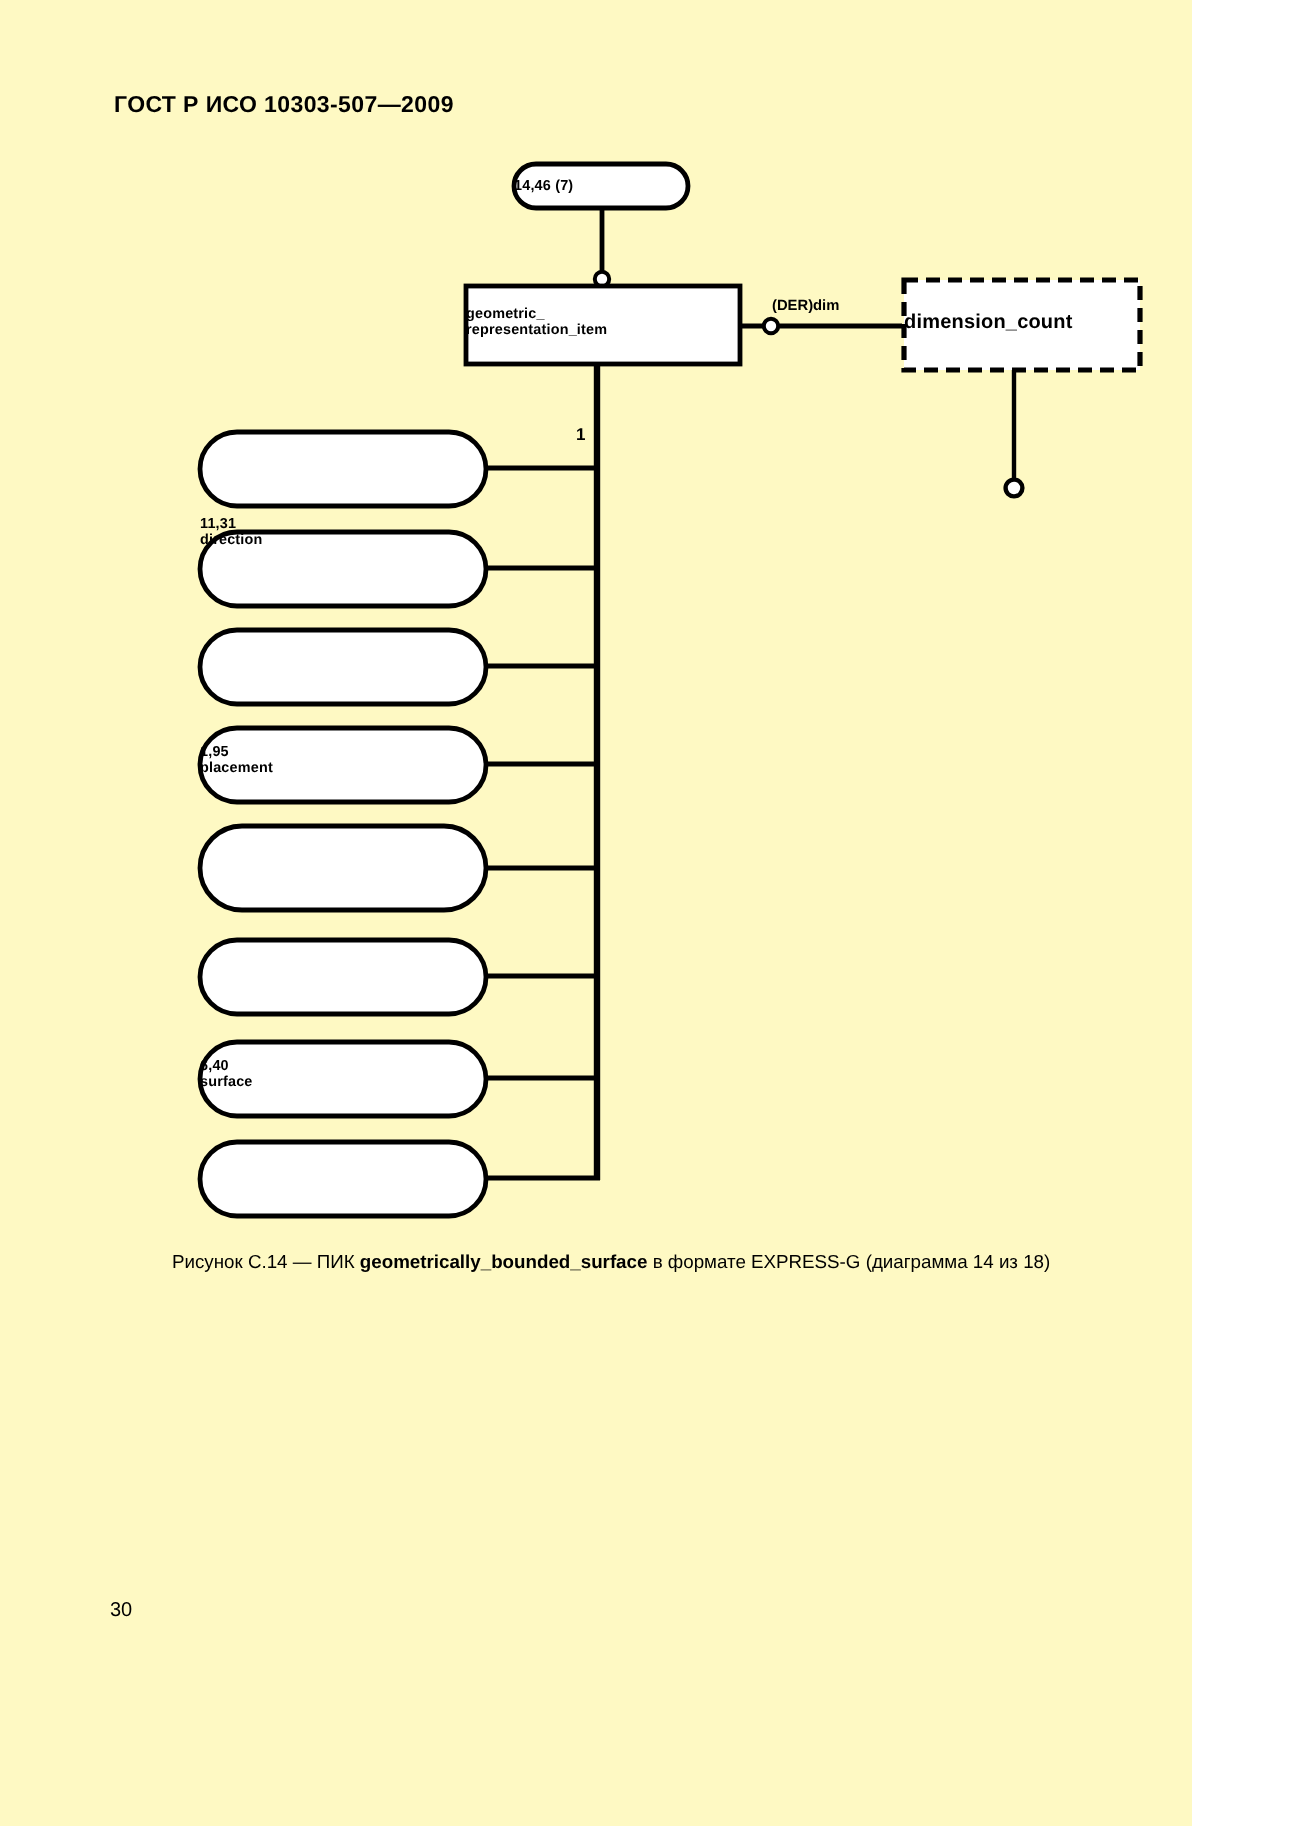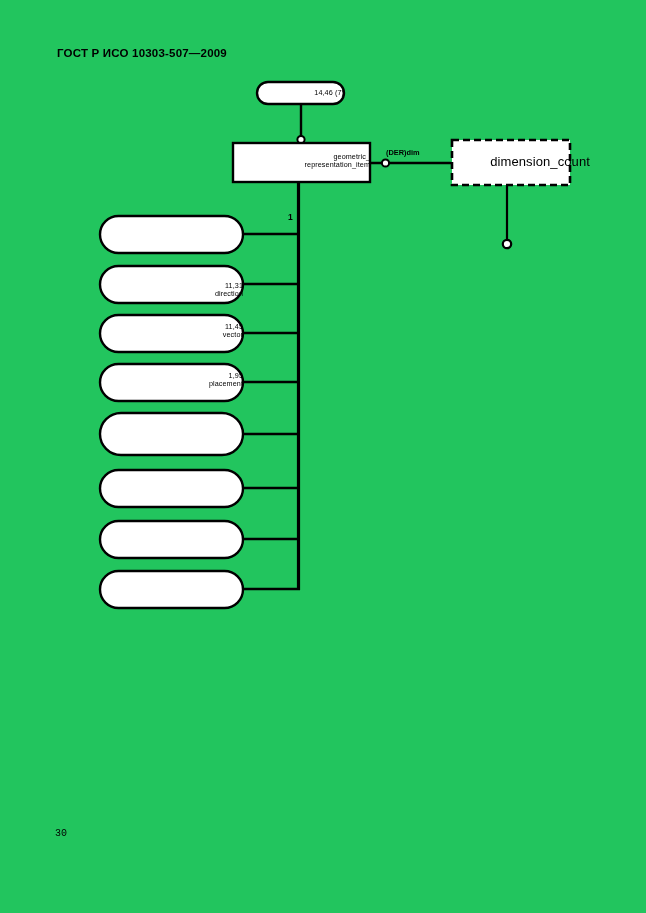--- a/index.html
+++ b/index.html
@@ -11,23 +11,23 @@
     width: 646px;
     height: 913px;
     position: relative;
     font-family: "Liberation Sans", sans-serif;
     color: #000000;
     overflow: hidden;
   }
   .page {
     position: absolute;
     left: 0; top: 0;
-    width: 646px;
+    width: 596px;
     height: 913px;
-    background: #22c55e;
+    background: #fef9c3;
   }
   
   .doc-header {
     position: absolute;
     left: 57px;
     top: 47px;
     font-size: 11.5px;
     font-weight: bold;
     letter-spacing: 0.2px;
     white-space: nowrap;
@@ -39,23 +39,23 @@
     top: 0;
     width: 646px;
     height: 620px;
   }
   .diagram svg {
     display: block;
   }
   
   .lbl {
     position: absolute;
-    text-align: right;
+    text-align: left;
     font-size: 7.2px;
-    font-weight: normal;
+    font-weight: bold;
     line-height: 8.6px;
     color: #000;
     white-space: nowrap;
     letter-spacing: 0.1px;
   }
   .lbl.two-line { line-height: 8.4px; }
   .lbl.three-line { line-height: 8.4px; }
 
   .lbl-der {
     position: absolute;
@@ -79,23 +79,22 @@
     line-height: 13px;
     color: #000;
     white-space: nowrap;
   }
   .figure-caption b { font-weight: bold; }
 
   
   .page-number {
     position: absolute;
     left: 55px;
-    top: 828px;
+    top: 800px;
     font-size: 10px;
-    font-family: Liberation Mono, monospace;
   }
 </style>
 </head>
 <body>
 
 <div class="page">
 
   <div class="doc-header">ГОСТ Р ИСО 10303-507—2009</div>
 
   <div class="diagram">
@@ -146,42 +145,45 @@
 
     <div class="lbl" style="left:257px; top:89px; width:87px;">14,46 (7)</div>
 
     <div class="lbl two-line" style="left:233px; top:153px; width:137px;">
       <div>geometric_</div>
       <div>representation_item</div>
     </div>
 
     <div class="lbl-der" style="left:386px; top:148px;">(DER)dim</div>
 
-    <div class="lbl" style="left:472px; top:158px; width:118px; font-size:13px;">dimension_count</div>
+    <div class="lbl" style="left:452px; top:158px; width:118px; font-size:10px;">dimension_count</div>
 
     <div class="lbl-card" style="left:288px; top:212px;">1</div>
 
 
-    <div class="lbl two-line" style="left:100px; top:282px; width:143px;">
+    <div class="lbl two-line" style="left:100px; top:258px; width:143px;">
       <div>11,31</div>
       <div>direction</div>
     </div>
 
-    <div class="lbl two-line" style="left:100px; top:323px; width:143px;">
-      <div>11,45</div>
-      <div>vector</div>
-    </div>
 
     <div class="lbl two-line" style="left:100px; top:372px; width:143px;">
       <div>1,95</div>
       <div>placement</div>
     </div>
 
 
 
+    <div class="lbl two-line" style="left:100px; top:529px; width:143px;">
+      <div>6,40</div>
+      <div>surface</div>
+    </div>
 
 
   </div>
 
+  <div class="figure-caption">
+    <span>Рисунок С.14 — ПИК </span><b>geometrically_bounded_surface</b><span> в формате EXPRESS-G (диаграмма  14 из 18)</span>
+  </div>
 
   <div class="page-number">30</div>
 
 </div>
 
 </body></html>

